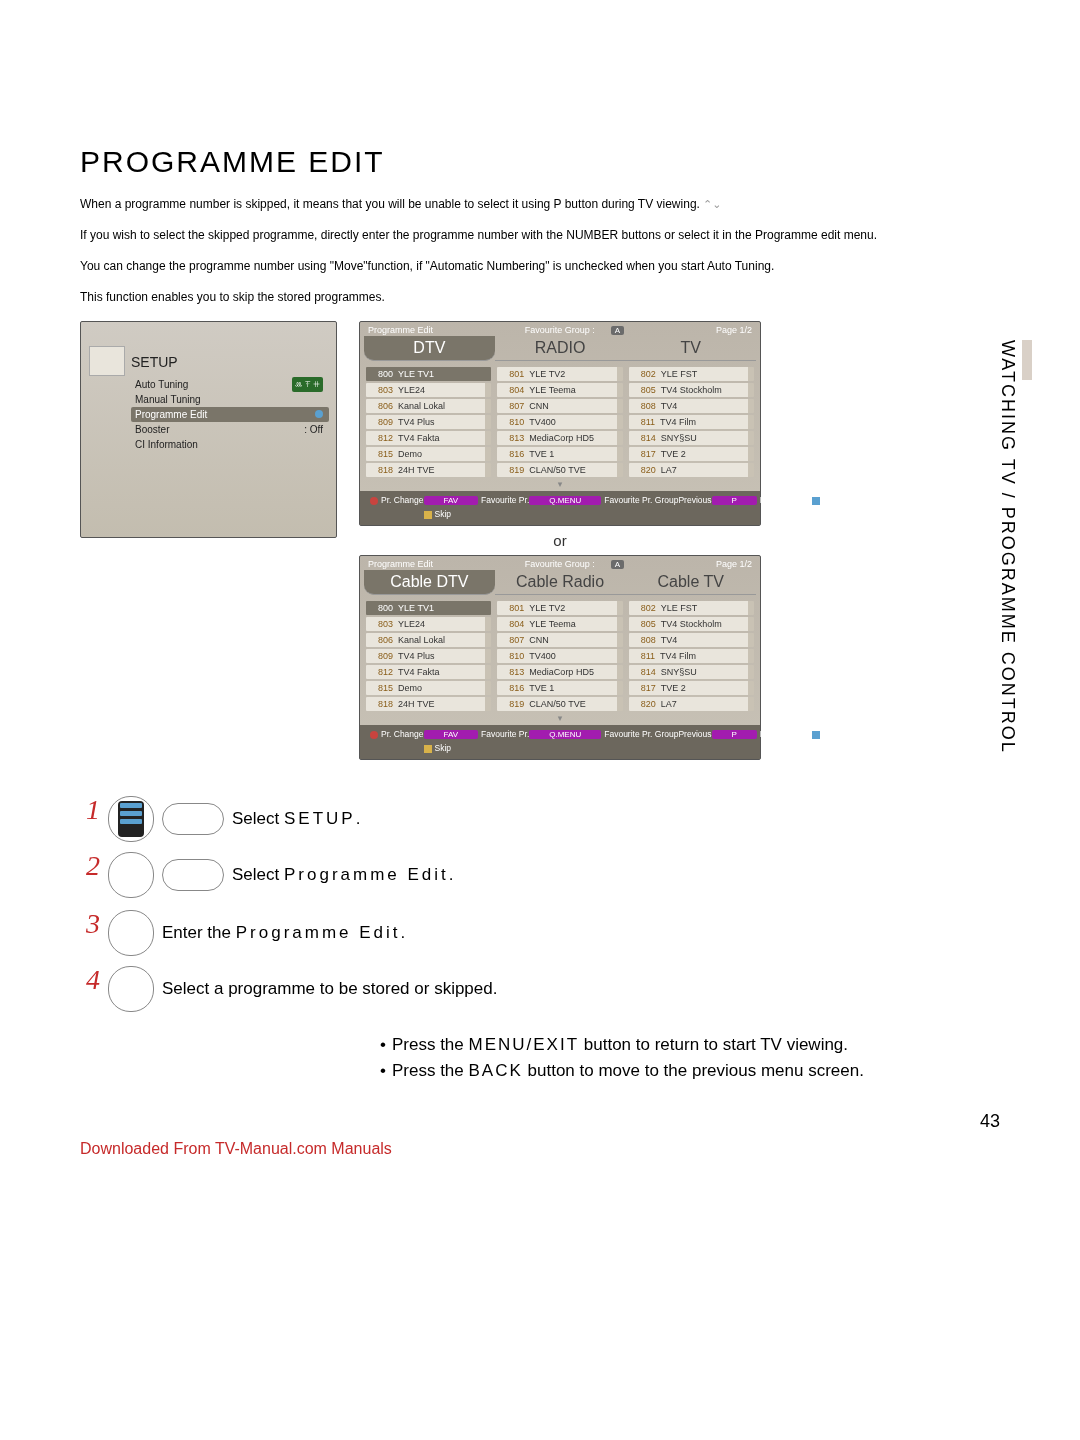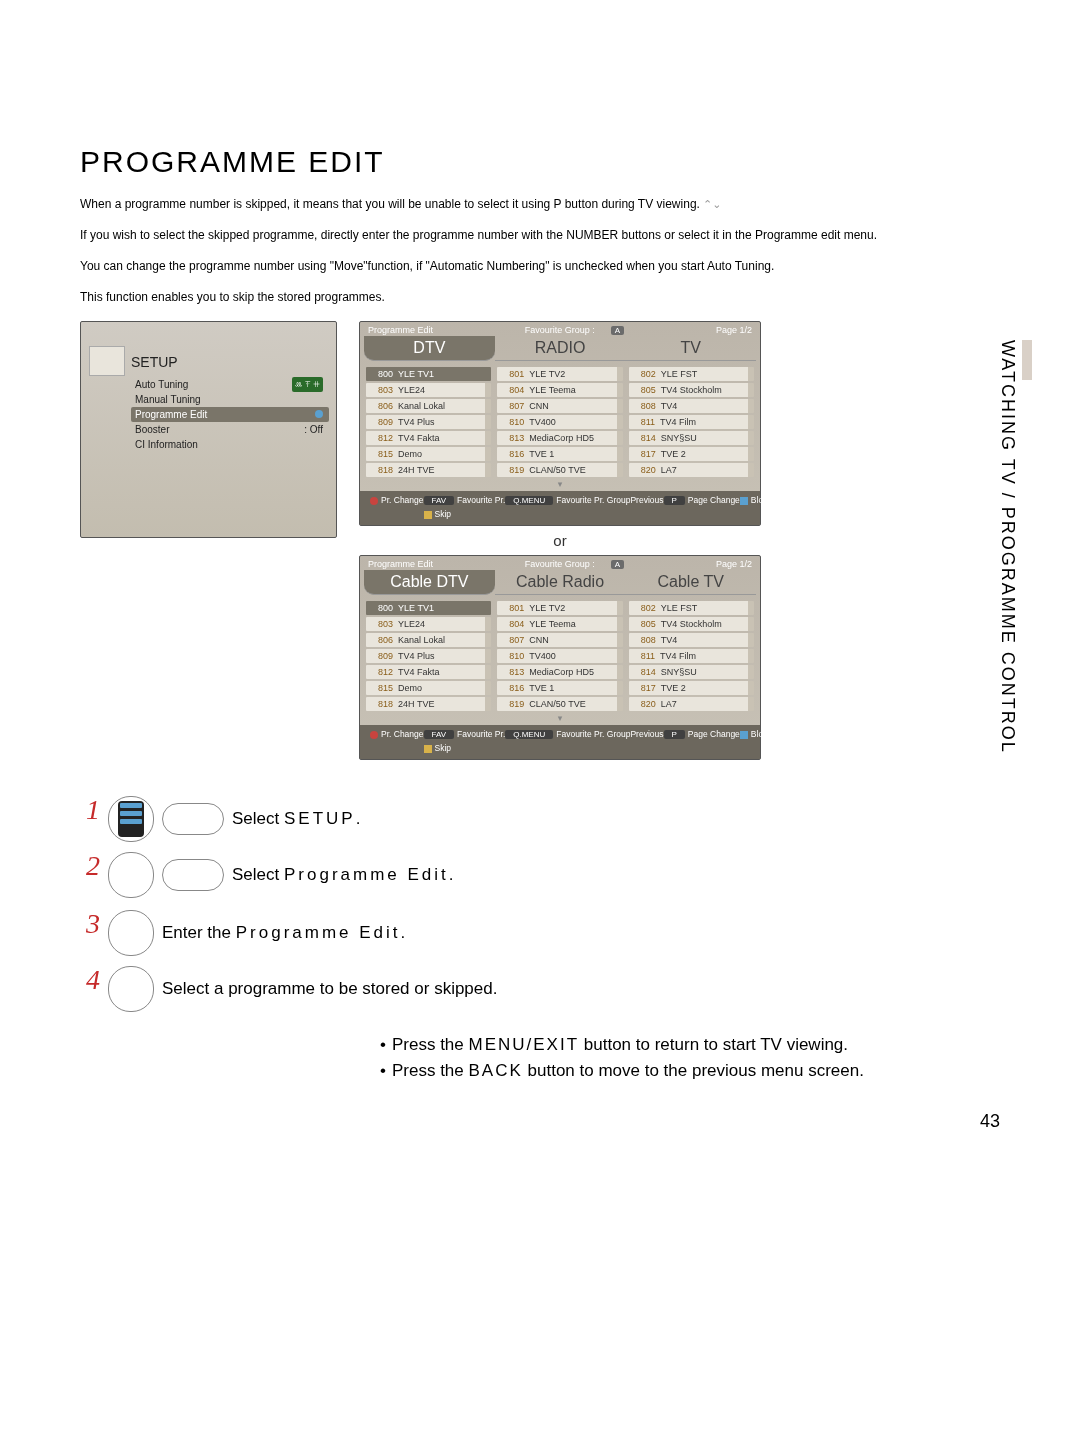--- a/index.html
+++ b/index.html
@@ -191,21 +191,21 @@
     background:#6c675d;
     padding: 4px 10px 6px 10px;
     color:#fff;
     font-size:8.5px;
     display:grid;
     grid-template-columns: 1fr 1fr 1fr 1fr 1fr 1fr;
     row-gap: 4px;
   }
   .legend span { white-space:nowrap; }
   .lg-dot { display:inline-block; width:8px; height:8px; border-radius:50%; background:#c8443f; vertical-align:middle; margin-right:3px; }
-  .lg-pill { display:inline-block; background:#404040; padding:0 8px; border-radius:2px; margin-right:3px; font-size:8px;}
+  .lg-pill { display:inline-block; background:#a21caf; padding:0 20px; border-radius:2px; margin-right:3px; font-size:8px;}
   .lg-sq { display:inline-block; width:8px; height:8px; vertical-align:middle; margin-right:3px; }
   .or {
     text-align:center;
     margin: 6px 0;
     font-size:15px;
     color:#333;
   }
   .steps {
     margin-top: 36px;
   }
@@ -598,13 +598,14 @@
       <span>•</span>
       <span><span>Press the </span><span style="letter-spacing:2px">MENU/EXIT</span><span> button to return to start TV viewing.</span></span>
     </div>
     <div class="fl">
       <span>•</span>
       <span><span>Press the </span><span style="letter-spacing:2px">BACK</span><span> button to move to the previous menu screen.</span></span>
     </div>
   </div>
 
   <div class="page-num">43</div>
+  <div class="dl">Downloaded From TV-Manual.com Manuals</div>
 </div>
 
 </body></html>

